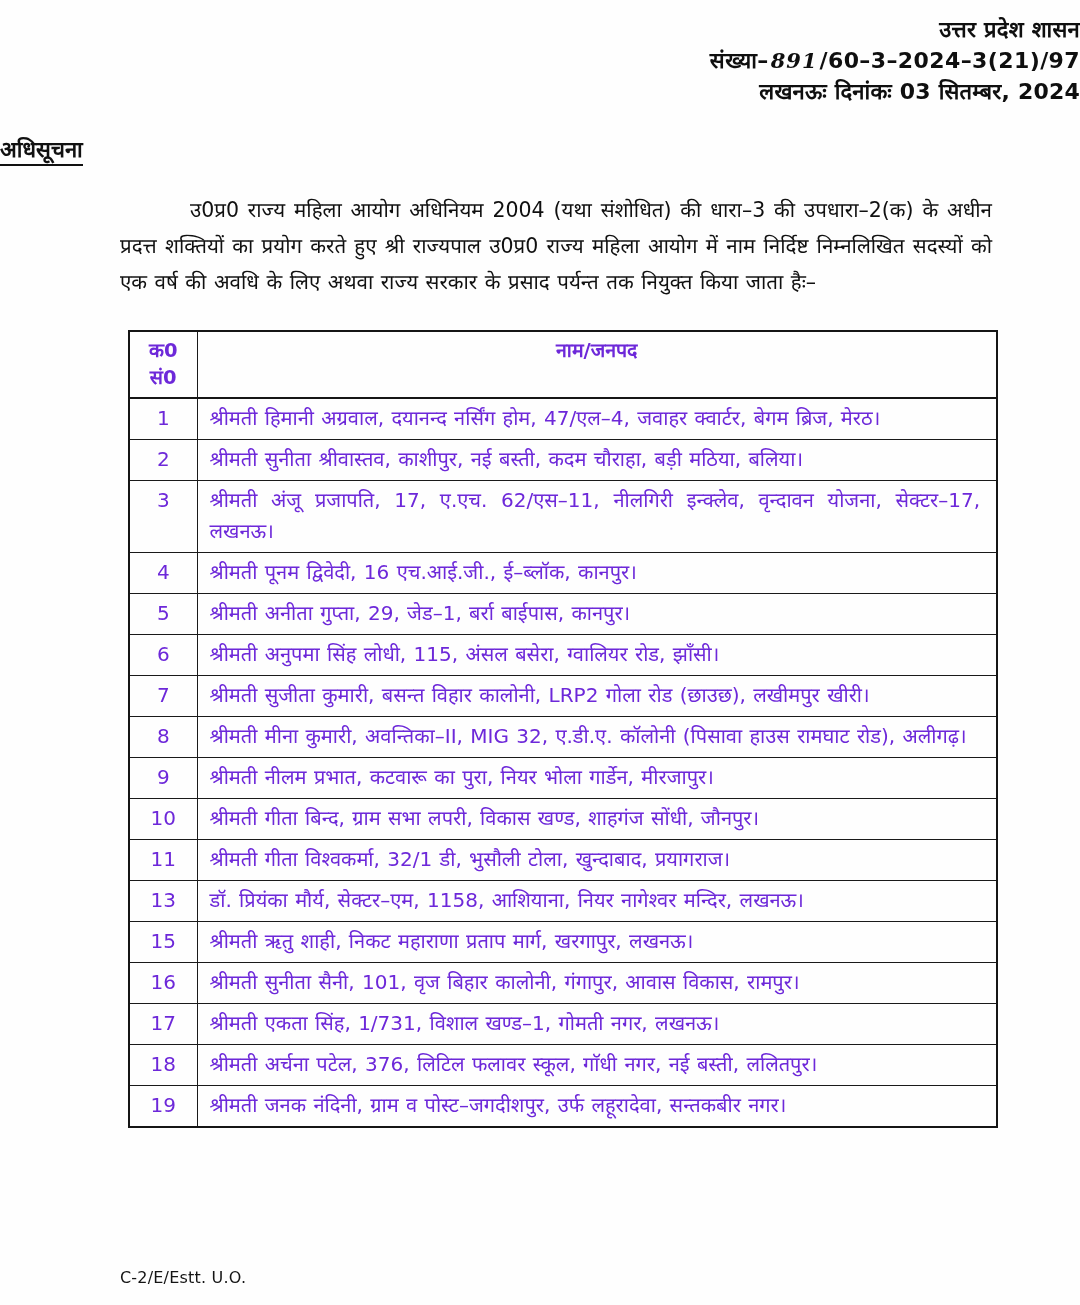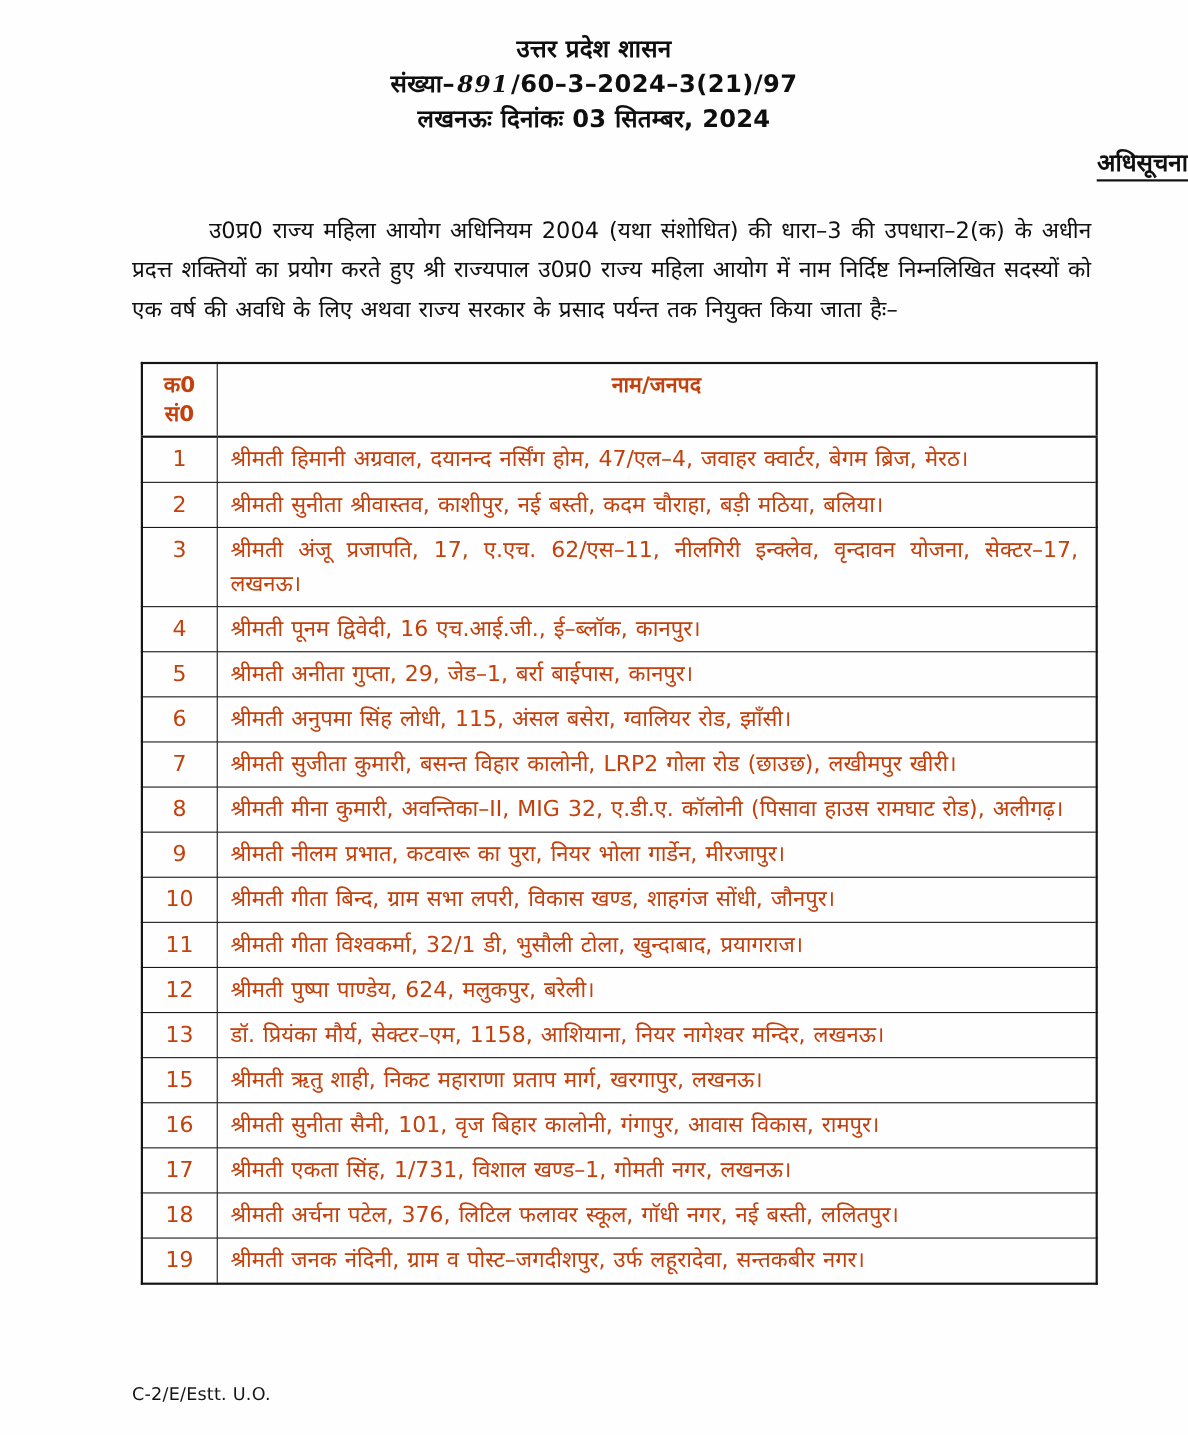--- a/index.html
+++ b/index.html
@@ -20,22 +20,22 @@
     width: 1080px;
     height: 1305px;
     position: relative;
     box-sizing: border-box;
     padding: 0;
     background: #fefefe;
   }
 
   
   .doc-header {
-    text-align: center;
-    padding-top: 30px;
+    text-align: right;
+    padding-top: 14px;
   }
   .doc-header .hline {
     font-family: "DejaVu Sans", "Liberation Sans", sans-serif;
     font-weight: 700;
     font-size: 22px;
     line-height: 31px;
     letter-spacing: 0.2px;
     color: #0f0f0f;
     white-space: pre;
   }
@@ -46,22 +46,22 @@
     font-family: "DejaVu Serif", serif;
     font-style: italic;
     font-weight: 700;
     font-size: 21px;
     letter-spacing: 1px;
     padding: 0 2px;
   }
 
   
   .notif-title-wrap {
-    text-align: right;
-    margin-top: 12px;
+    text-align: left;
+    margin-top: 30px;
   }
   .notif-title {
     display: inline-block;
     font-family: "DejaVu Sans", "Liberation Sans", sans-serif;
     font-weight: 700;
     font-size: 22px;
     border-bottom: 2px solid #111;
     padding-bottom: 1px;
     line-height: 26px;
   }
@@ -87,21 +87,21 @@
     table-layout: fixed;
     border: 2px solid #151515;
   }
   .members-table col.c-sno { width: 68px; }
   .members-table col.c-name { width: 800px; }
 
   .members-table th,
   .members-table td {
     border: 1px solid #1a1a1a;
     font-family: "DejaVu Sans", "Liberation Sans", sans-serif;
-    color: #c2410c;
+    color: #6d28d9;
     vertical-align: top;
   }
   .members-table thead th {
     border-bottom: 2px solid #151515;
     font-weight: 700;
     font-size: 19.5px;
     line-height: 27px;
     padding: 5px 4px 6px 4px;
   }
   .members-table thead th.th-sno {
@@ -123,21 +123,21 @@
     font-size: 20px;
     line-height: 31px;
     padding: 4px 16px 5px 12px;
     word-spacing: 1px;
   }
 
   
   .doc-footer {
     position: absolute;
     left: 120px;
-    bottom: 28px;
+    bottom: 18px;
     font-family: "DejaVu Sans", "Liberation Sans", sans-serif;
     font-size: 16px;
     letter-spacing: 0.2px;
     color: #141414;
   }
 </style>
 </head>
 <body>
 
 <div class="page">
@@ -205,24 +205,20 @@
         </tr>
       <tr>
           <td class="td-sno">10</td>
           <td class="td-name">श्रीमती गीता बिन्द, ग्राम सभा लपरी, विकास खण्ड, शाहगंज सोंधी, जौनपुर।</td>
         </tr>
       <tr>
           <td class="td-sno">11</td>
           <td class="td-name">श्रीमती गीता विश्वकर्मा, 32/1 डी, भुसौली टोला, खुन्दाबाद, प्रयागराज।</td>
         </tr>
       <tr>
-          <td class="td-sno">12</td>
-          <td class="td-name">श्रीमती पुष्पा पाण्डेय, 624, मलुकपुर, बरेली।</td>
-        </tr>
-      <tr>
           <td class="td-sno">13</td>
           <td class="td-name">डॉ. प्रियंका मौर्य, सेक्टर–एम, 1158, आशियाना, नियर नागेश्वर मन्दिर, लखनऊ।</td>
         </tr>
       <tr>
           <td class="td-sno">15</td>
           <td class="td-name">श्रीमती ऋतु शाही, निकट महाराणा प्रताप मार्ग, खरगापुर, लखनऊ।</td>
         </tr>
       <tr>
           <td class="td-sno">16</td>
           <td class="td-name">श्रीमती सुनीता सैनी, 101, वृज बिहार कालोनी, गंगापुर, आवास विकास, रामपुर।</td>

